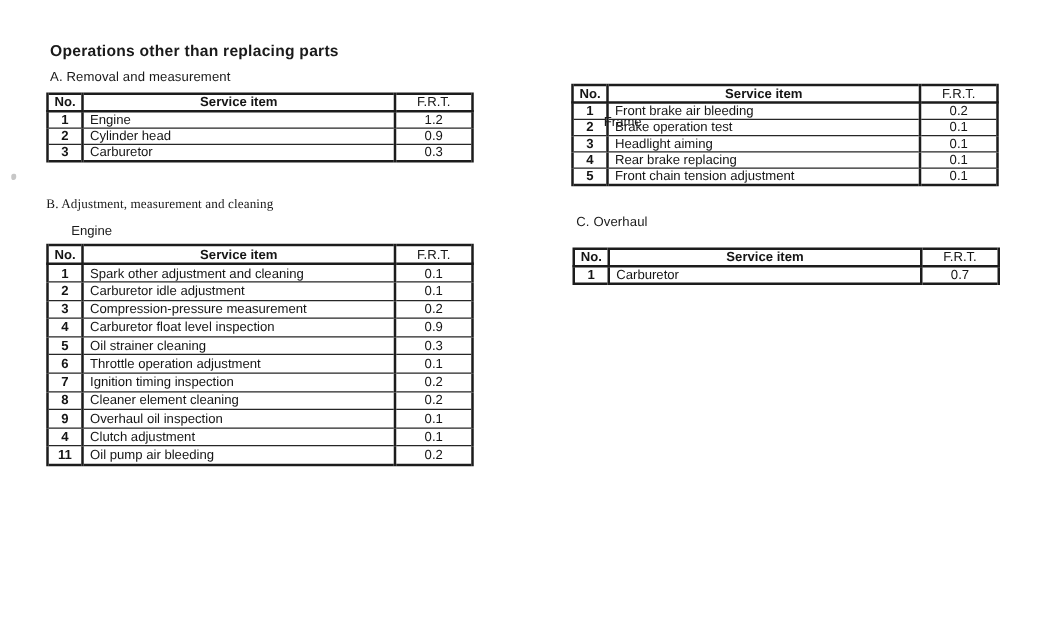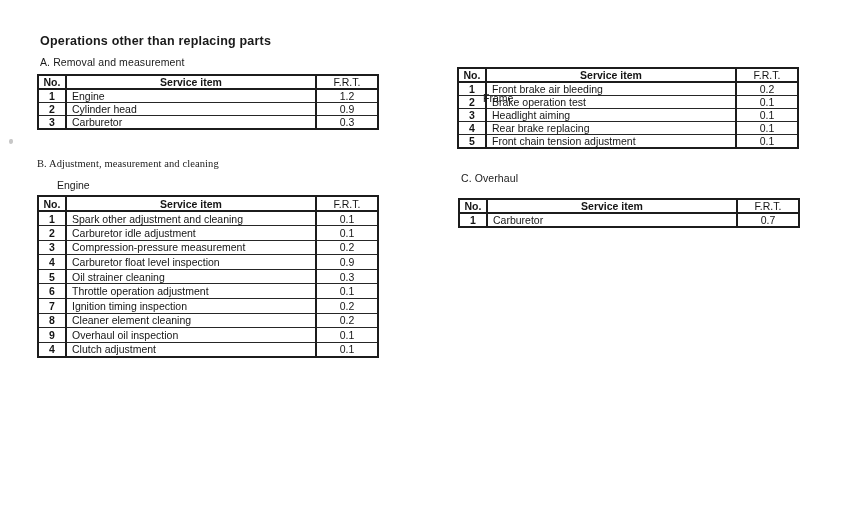--- a/index.html
+++ b/index.html
@@ -166,20 +166,25 @@
         <tr>
           <td class="c0">9</td>
           <td class="c1">Overhaul oil inspection</td>
           <td class="c2">0.1</td>
         </tr>
         <tr>
           <td class="c0">4</td>
           <td class="c1">Clutch adjustment</td>
           <td class="c2">0.1</td>
         </tr>
+        <tr>
+          <td class="c0">11</td>
+          <td class="c1">Oil pump air bleeding</td>
+          <td class="c2">0.2</td>
+        </tr>
       </tbody>
   </table>
 </div>
 
 <div class="abs sub-label" style="left:483px; top:48px;margin-top:44px;">Frame</div>
 
 <div class="abs" style="left:457px; top:67px;">
   <table class="frt">
     <colgroup>
         <col style="width:28px">

